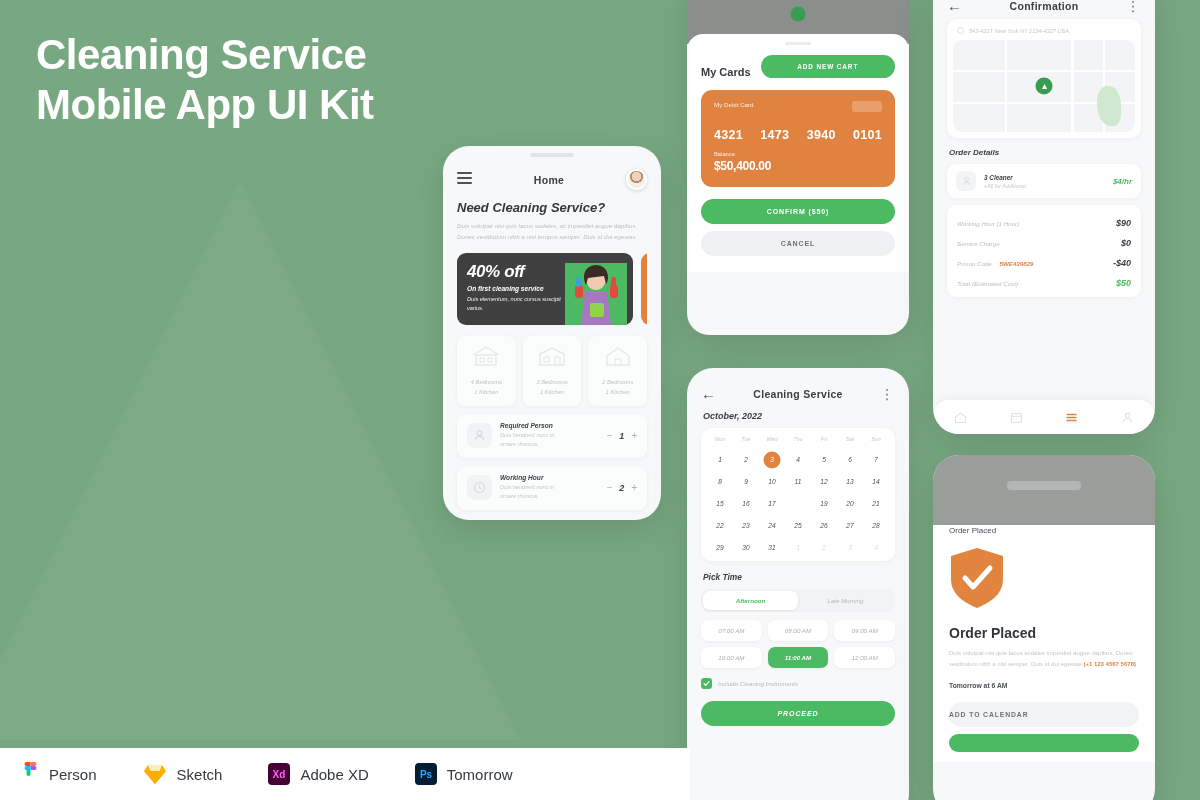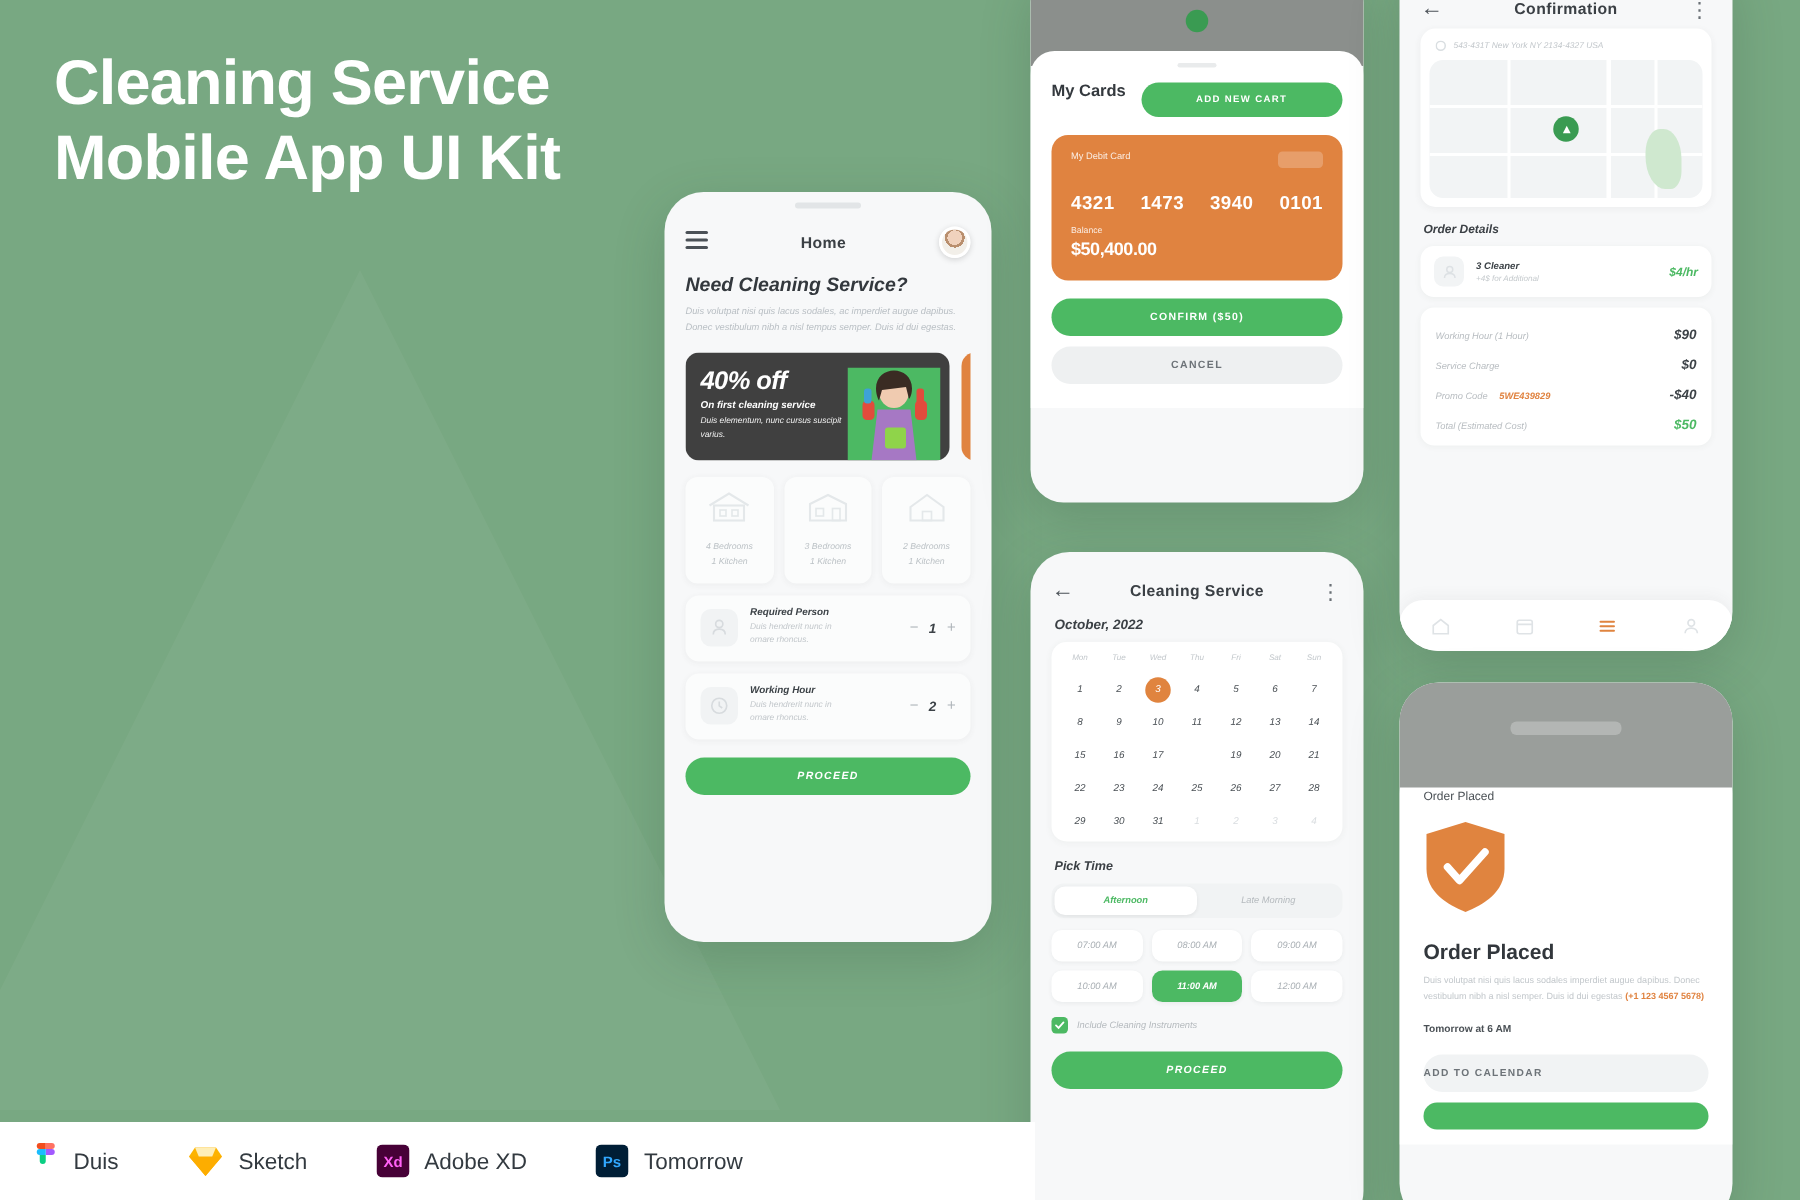--- a/index.html
+++ b/index.html
@@ -110,21 +110,21 @@
   }
 
   
   .map-dim { height: 64px; background: #8b8f8c; position: relative; }
   .map-dim .pin {
     position: absolute; left: 50%; top: 34px; transform: translate(-50%,-50%);
     width: 15px; height: 15px; border-radius: 50%; background: #3a9b52;
   }
   .sheet { background: #fff; border-radius: 16px 16px 0 0; margin-top: -10px; padding: 13px 14px 16px; position: relative;}
   .sheet-handle { width: 26px; height: 3px; border-radius: 3px; background: #e9ebec; margin: -5px auto 10px;}
-  .cards-head { display: flex; align-items: flex-start; gap: 10px; }
+  .cards-head { display: flex; align-items: flex-end; gap: 10px; }
   .cards-title { font-size: 11px; font-weight: bold; color: #34393e; }
   .btn-addcart {
     flex: 1; background: #4cb963; color: #fff; border-radius: 30px;
     text-align: center; font-size: 6.4px; font-weight: bold; letter-spacing: .9px;
     padding: 8px 0;
   }
   .debit-card {
     background: #e08340; border-radius: 11px; padding: 11px 13px 14px;
     margin-top: 12px; color: #fff; position: relative;
   }
@@ -182,21 +182,21 @@
   .od-row {
     display: flex; align-items: center; gap: 8px; background: #fff;
     border-radius: 9px; padding: 7px 9px; margin-bottom: 7px;
     box-shadow: 0 1px 4px rgba(60,70,65,.05);
   }
   .od-ico { width: 20px; height: 20px; border-radius: 6px; background: #f2f4f5; flex:none; display:flex;align-items:center;justify-content:center;}
   .od-name { font-size: 6.4px; font-weight: bold; color: #3c4247;}
   .od-sub { font-size: 5.4px; color: #c5cacd; margin-top: 2px;}
   .od-price { margin-left: auto; font-size: 8px; font-weight: bold; color: #4cb963;}
   .sum-card { background:#fff; border-radius: 9px; padding: 8px 10px 4px; box-shadow: 0 1px 4px rgba(60,70,65,.05);}
-  .sum-row { display:flex; align-items:flex-end; justify-content: space-between; padding: 5px 0; gap: 36px;}
+  .sum-row { display:flex; align-items:center; justify-content: space-between; padding: 5px 0; gap: 36px;}
   .sum-label { font-size: 6.2px; color: #b8bdc1;}
   .sum-val { font-size: 9px; font-weight: bold; color: #3c4247;}
   .promo-code { color: #e08340; font-weight: bold; margin-left: 6px;}
   .sum-val.green { color: #4cb963; }
   .tabbar {
     position: absolute; left: 0; right: 0; bottom: 0; height: 34px;
     background: #fff; border-radius: 16px 16px 0 0;
     display: flex; align-items: center; justify-content: space-around;
     box-shadow: 0 -2px 10px rgba(60,70,65,.06);
   }
@@ -226,21 +226,21 @@
 </head>
 <body>
 
 <div class="bg-shape"></div>
 
 <div class="headline">
   <div>Cleaning Service</div>
   <div>Mobile App UI Kit</div>
 </div>
 
-<div class="phone" style="left:443px; top:128px; width:218px; height:500px;">
+<div class="phone" style="left:443px; top:146px; width:218px; height:374px;">
   <div class="notch"></div>
   <div class="topbar">
     <div class="hamburger">
         <span></span>
         <span></span>
         <span></span>
       </div>
     <div class="topbar-title">Home</div>
     <div class="avatar"></div>
   </div>
@@ -563,21 +563,21 @@
 
 <div class="footer">
   <div class="fitem">
     <svg width="17" height="24" viewBox="0 0 17 24">
       <path d="M4.5 0h4v4h-4a2 2 0 010-4z" fill="#f24e1e"></path>
       <path d="M8.5 0h4a2 2 0 010 4h-4z" fill="#ff7262"></path>
       <path d="M8.5 4h4a2 2 0 010 4h-4z" fill="#a259ff"></path>
       <path d="M4.5 4h4v4h-4a2 2 0 010-4z" fill="#1abcfe"></path>
       <path d="M4.5 8h4v4a2 2 0 11-4 0z" fill="#0acf83"></path>
     </svg>
-    <span class="fname">Duis</span>
+    <span class="fname">Person</span>
   </div>
   <div class="fitem">
     <svg width="24" height="22" viewBox="0 0 24 22">
       <path d="M5 2h14l4 6-11 13L1 8z" fill="#fdb300"></path>
       <path d="M1 8h22l-11 13z" fill="#fdad00"></path>
       <path d="M5 2l2.5 6h9L19 2z" fill="#feeeb7"></path>
     </svg>
     <span class="fname">Sketch</span>
   </div>
   <div class="fitem">

